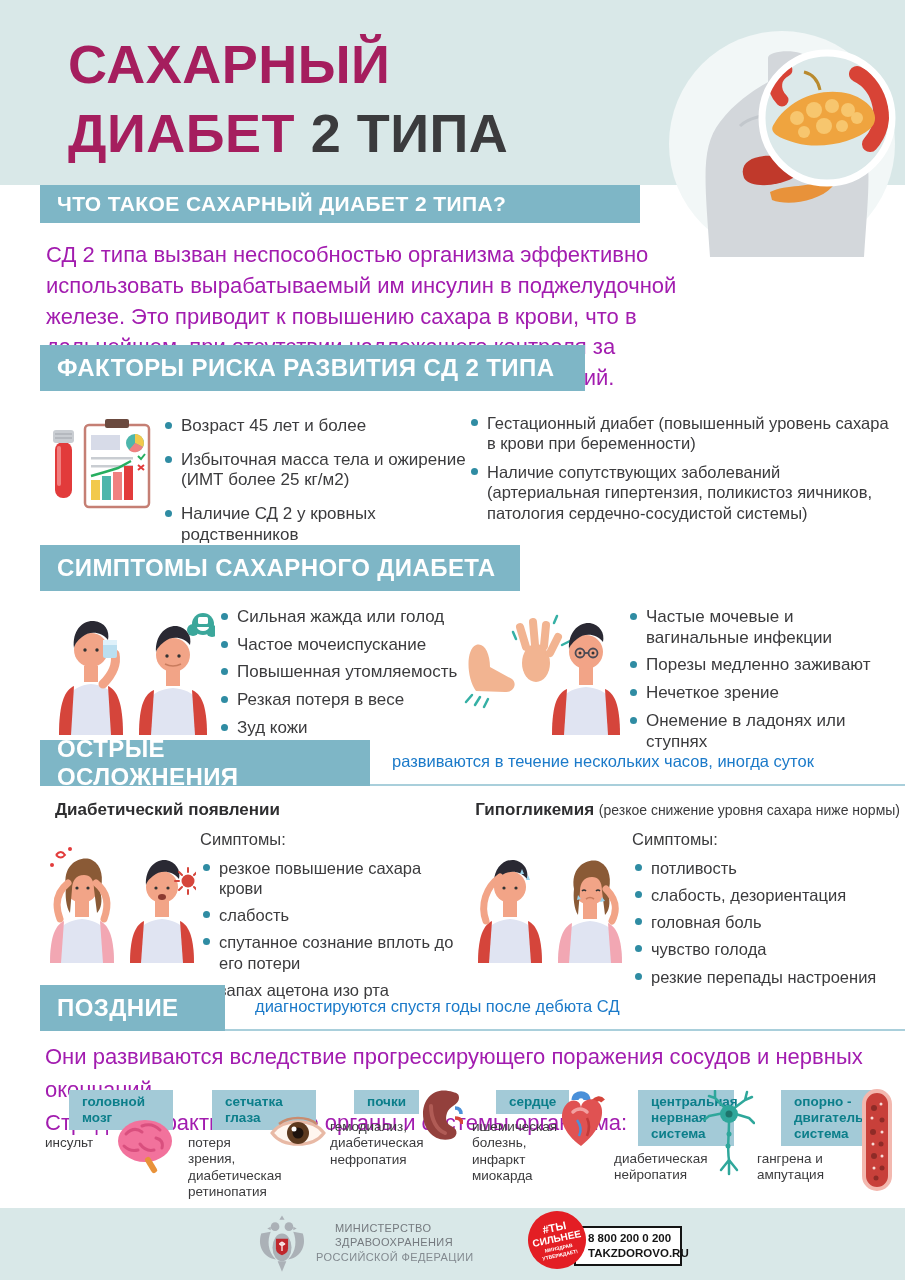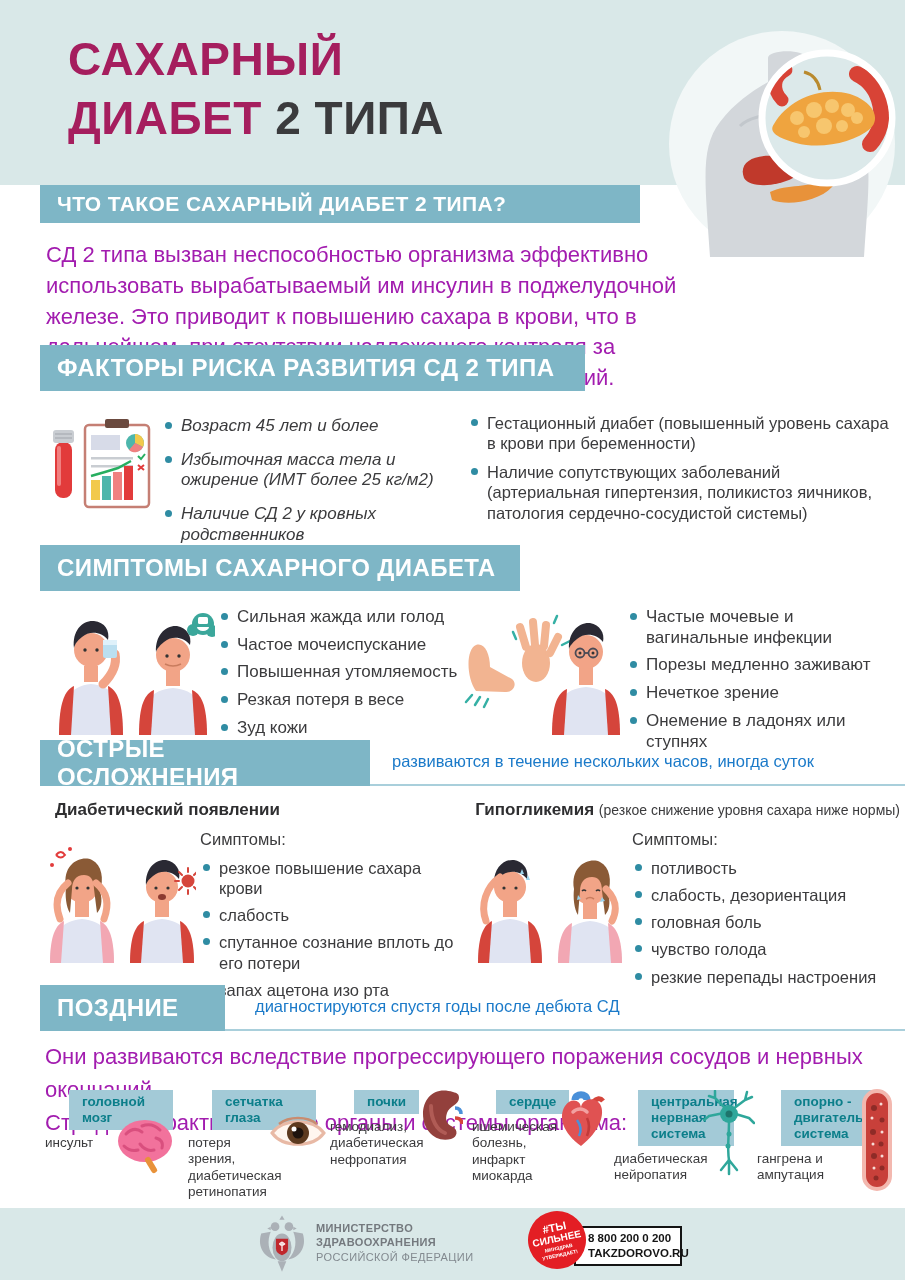--- a/index.html
+++ b/index.html
@@ -4,21 +4,21 @@
 <style>
   html,body { margin:0; padding:0; background:#ffffff; }
   * { box-sizing:border-box; }
   .poster {
     position:relative; width:905px; height:1280px; overflow:hidden;
     background:#ffffff; font-family:"Liberation Sans","DejaVu Sans",sans-serif;
     color:#3B3B3D;
   }
   .abs { position:absolute; }
   .top-band { position:absolute; left:0; top:0; width:905px; height:185px; background:#D9E8E8; }
-  .title { position:absolute; left:68px; top:30px; font-size:46px; font-weight:700; line-height:1.28; letter-spacing:0.5px; }
+  .title { position:absolute; left:68px; top:30px; font-size:54px; font-weight:700; line-height:1.28; letter-spacing:0.5px; }
   .title .magenta { color:#A51E5E; }
   .title .dark { color:#3B3B3D; }
 
   .bar { position:absolute; background:#7EB6C6; color:#ffffff; font-weight:700; display:flex; align-items:center; letter-spacing:0.4px; }
   .bar.md { font-size:21px; height:38px; padding:0 17px; }
   .bar.lg { font-size:24px; height:46px; padding:0 17px; }
 
   .body-text { position:absolute; font-size:22px; line-height:1.4; color:#a21caf; }
   .note-blue { position:absolute; color:#1B7AC9; font-size:16.5px; font-weight:400; }
   .rule { position:absolute; height:2px; background:#A9CFDB; }
@@ -35,21 +35,21 @@
   .subnote { font-size:14px; font-weight:400; color:#3B3B3D; }
   .symlabel { position:absolute; font-size:16.5px; color:#3B3B3D; }
 
   .organ { position:absolute; top:1090px; width:137px; height:112px; }
   .organ .olabel { display:inline-block; background:#A3CAD7; color:#0B7E8A; font-weight:700; font-size:13.5px; line-height:1.18; padding:4px 13px; max-width:104px;margin-left:24px; }
   .organ .odesc { margin-top:5px; font-size:13.5px; line-height:1.22; color:#3B3B3D; width:88px; }
   .organ svg.oicon { position:absolute; }
 
   .footer-band { position:absolute; left:0; top:1208px; width:905px; height:72px; background:#D9E8E8; }
   .ministry { position:absolute; left:316px; top:1221px; font-size:11px; line-height:1.3; color:#82898F; letter-spacing:0.4px; }
-  .ministry .b { font-weight:700; color:#74797E; }
+  .ministry .b { font-weight:400; color:#74797E;margin-left:19px; }
   .badge-circle { position:absolute; left:528px; top:1211px; width:58px; height:58px; background:#E31E24; border-radius:50%;
     display:flex; flex-direction:column; align-items:center; justify-content:center; color:#fff; transform:rotate(-12deg); z-index:3; text-align:center; }
   .badge-circle .t1 { font-size:11px; font-weight:700; line-height:1; }
   .badge-circle .t2 { font-size:10px; font-weight:700; line-height:1.1; }
   .badge-circle .t3 { font-size:5px; font-weight:700; line-height:1.3; margin-top:1px; }
   .phone-box { position:absolute; left:574px; top:1226px; width:108px; background:#ffffff; border:2px solid #141414;
     padding:3px 6px 3px 12px; font-weight:700; font-size:11.5px; line-height:1.3; color:#141414; z-index:2; white-space:nowrap; }
 </style>
 </head>
 <body>
@@ -119,21 +119,21 @@
     <rect x="46" y="53" width="42" height="2.5" fill="#C9CDD2"></rect>
     <path d="M93,44 l3,3 l4,-5" stroke="#27AE60" stroke-width="2" fill="none"></path>
     <path d="M93,53 l6,5 M99,53 l-6,5" stroke="#E23B3B" stroke-width="2"></path>
     <rect x="46" y="68" width="9" height="20" fill="#F2C94C"></rect>
     <rect x="57" y="64" width="9" height="24" fill="#4DB6AC"></rect>
     <rect x="68" y="60" width="9" height="28" fill="#F08080"></rect>
     <rect x="79" y="54" width="9" height="34" fill="#E23B3B"></rect>
     <polyline points="46,64 60,60 73,56 86,49" stroke="#27AE60" stroke-width="2.5" fill="none"></polyline>
   </svg>
 
-  <ul class="blist sp12" style="left:162px; top:416px; width:305px;font-style:italic;">
+  <ul class="blist sp12" style="left:162px; top:416px; width:305px;">
     <li><span>Возраст 45 лет и более</span></li>
     <li><span>Избыточная масса тела и ожирение (ИМТ более 25 кг/м2)</span></li>
     <li><span>Наличие СД 2 у кровных родственников</span></li>
   </ul>
   <ul class="blist small" style="left:468px; top:413px; width:428px;">
     <li><span>Гестационный диабет (повышенный уровень сахара в крови при беременности)</span></li>
     <li><span>Наличие сопутствующих заболеваний (артериальная гипертензия, поликистоз яичников, патология сердечно-сосудистой системы)</span></li>
   </ul>
 
   <div class="bar lg" style="left:40px; top:545px; width:480px;">

